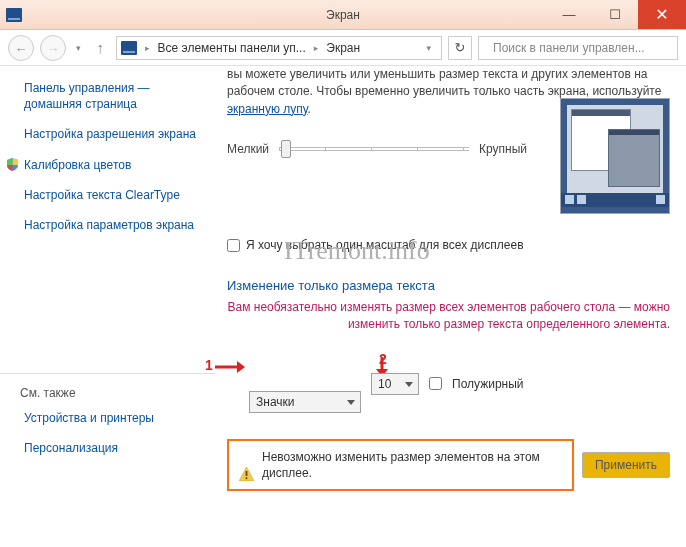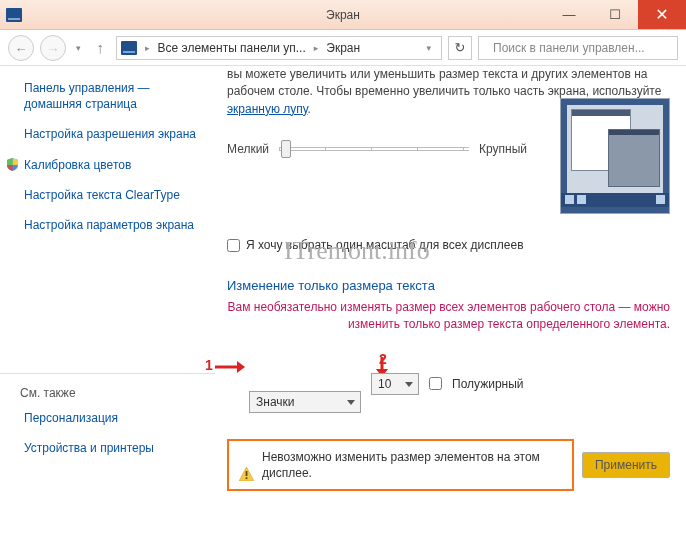--- a/index.html
+++ b/index.html
@@ -121,22 +121,22 @@
           <path d="M6.5 7 L6.5 13 Q1 11 1 7 Z" fill="#d94a4a"></path>
           <path d="M6.5 0 L1 2 V7 L6.5 7 Z" fill="#5ac45a"></path>
         </svg>
       <span>Калибровка цветов</span>
     </a>
     <a href="#">Настройка текста ClearType</a>
     <a href="#">Настройка параметров экрана</a>
 
     <div class="see-also-sep"></div>
     <div class="see-also">См. также</div>
+    <a href="#">Устройства и принтеры</a>
     <a href="#">Персонализация</a>
-    <a href="#">Устройства и принтеры</a>
   </div>
 
   <div class="content">
     <div class="intro">
       <span>вы можете увеличить или уменьшить размер текста и других элементов на рабочем столе. Чтобы временно увеличить только часть экрана, используйте </span><a href="#">экранную лупу</a>.
     </div>
 
     <div class="slider-row" style="max-width:300px">
       <span class="slider-label">Мелкий</span>
       <div class="slider-track">

